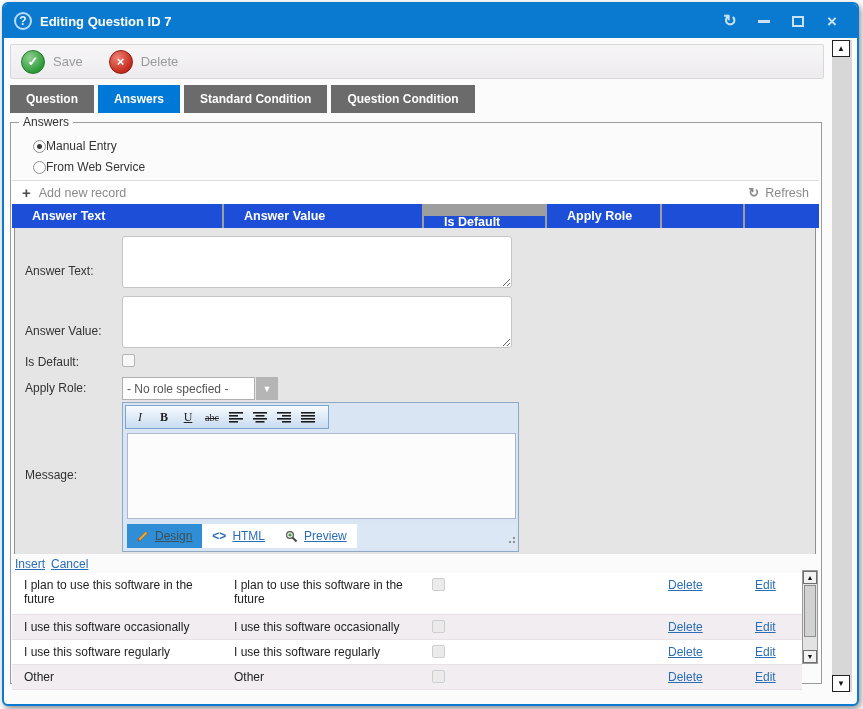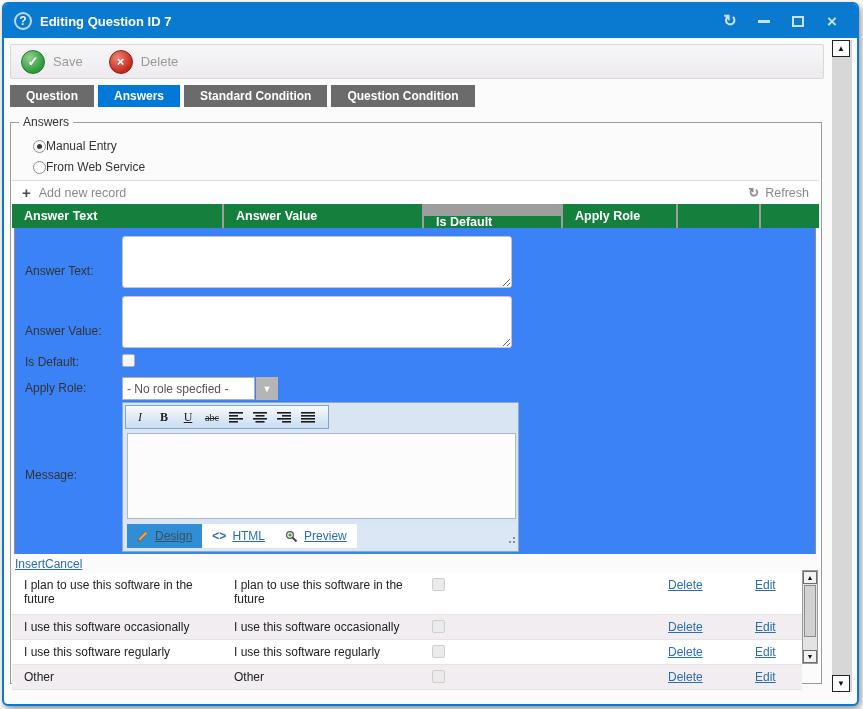--- a/index.html
+++ b/index.html
@@ -29,21 +29,21 @@
              border-radius:2px; display:flex; align-items:center; padding:0 10px; gap:26px; }
   .tbtn { display:flex; align-items:center; gap:8px; cursor:pointer; }
   .tbtn .lbl { color:#9a9a9a; font-size:13px; }
   .cicon { width:24px; height:24px; border-radius:50%; display:flex; align-items:center;
            justify-content:center; color:#fff; font-size:13px; font-weight:bold; }
   .cicon.green { background:radial-gradient(circle at 35% 30%, #8fd08f, #2f9a3a 70%); border:1px solid #1f7a2a; }
   .cicon.red   { background:radial-gradient(circle at 35% 30%, #ef8276, #c22b1b 70%); border:1px solid #8f1d12; }
 
   
   .tabs { position:absolute; left:6px; top:81px; display:flex; gap:4px; }
-  .tab { height:22px; padding:0 16px; background:#6b6b6b; color:#fff; font-size:12px;
+  .tab { height:28px; padding:0 16px; background:#6b6b6b; color:#fff; font-size:12px;
          font-weight:bold; display:flex; align-items:center; cursor:pointer; }
   .tab.active { background:#0078d7; }
 
   
   .groupbox { position:absolute; left:6px; top:118px; width:812px; height:562px;
               border:1px solid #9b9b9b; background:#fcfbfc; }
   .legend { position:absolute; left:8px; top:-8px; background:#fbfbfb; padding:0 4px;
             font-size:12px; color:#333; }
 
   .radio { position:absolute; display:flex; align-items:center; font-size:12px;
@@ -58,27 +58,27 @@
             border-top:1px solid #dcdcdc; display:flex; align-items:center; padding:0 10px; }
   .addlink { display:flex; align-items:center; gap:8px; color:#8a8a8a; font-size:12.5px; cursor:pointer; }
   .plus { color:#4a4a4a; font-weight:bold; font-size:15px; }
   .refreshlink { margin-left:auto; display:flex; align-items:center; gap:6px; color:#8a8a8a;
                  font-size:12.5px; cursor:pointer; }
   .ricon { font-weight:bold; font-size:13px; color:#8a8a8a; }
 
   
   .ghead { position:absolute; left:1px; top:81px; width:807px; height:24px; background:#9e9e9e;
            display:flex; gap:2px; }
-  .hc { background:#15803d; color:#fff; font-size:12.5px; font-weight:bold; display:flex;
-        align-items:center; padding-left:12px; cursor:pointer; }
-  .c1{width:210px;} .c2{width:198px;} .c3{width:137px;margin-top:12px;} .c4{width:113px;} .c5{width:81px;} .c6{flex:1;}
+  .hc { background:#1d4ed8; color:#fff; font-size:12.5px; font-weight:bold; display:flex;
+        align-items:center; padding-left:20px; cursor:pointer; }
+  .c1{width:210px;} .c2{width:198px;} .c3{width:121px;margin-top:12px;} .c4{width:113px;} .c5{width:81px;} .c6{flex:1;}
 
   
   .formpanel { position:absolute; left:3px; top:105px; width:802px; height:326px;
-               background:#3b82f6; border-left:1px solid #8f8f8f; border-right:1px solid #8f8f8f; }
+               background:#e5e5e5; border-left:1px solid #8f8f8f; border-right:1px solid #8f8f8f; }
   .flabel { position:absolute; left:10px; font-size:12px; color:#333; }
   .l1{top:36px;} .l2{top:96px;} .l3{top:127px;} .l4{top:153px;} .l5{top:240px;}
   .ta { position:absolute; left:107px; width:390px; height:52px; border:1px solid #c6c4c6;
         border-radius:3px; background:#fff; resize:both; font-family:"Liberation Sans",sans-serif; }
   .t1{top:8px;} .t2{top:68px;}
   .cbx { position:absolute; left:107px; top:126px; width:13px; height:13px; border:1px solid #b5b3b5;
          border-radius:2px; background:#f8f7f8; }
   .ddl { position:absolute; left:107px; top:149px; width:156px; height:23px; display:flex; cursor:pointer; }
   .ddl .val { flex:1; background:#fff; border:1px solid #b0b0b0; font-size:12px; color:#555;
               display:flex; align-items:center; padding-left:4px; }
@@ -101,21 +101,21 @@
   .emodes { position:absolute; left:4px; bottom:3px; width:389px; height:24px; background:#fff;
             display:flex; align-items:stretch; }
   .mode { display:flex; align-items:center; gap:6px; padding:12px 10px; font-size:12px; cursor:pointer; }
   .mode.design { background:#2f8ed5; color:#44555f; }
   .mode.design .mlabel { text-decoration:underline; color:#3f4f58; }
   .mode .mlabel { color:#2a6db5; text-decoration:underline; }
   .modefill { flex:1; background:#dbe7f5; position:relative; }
   .grip { position:absolute; right:5px; bottom:5px; width:2px; height:2px; background:#8f8f8f;
           box-shadow:4px 0 #8f8f8f, 4px -4px #8f8f8f; cursor:nwse-resize; }
 
-  .insertrow { position:absolute; left:4px; top:434px; display:flex; font-size:12px;align-items:flex-end; }
+  .insertrow { position:absolute; left:4px; top:434px; display:flex; gap:6px; font-size:12px;align-items:flex-end; }
   .insertrow a { color:#2a6db5; text-decoration:underline; cursor:pointer; }
 
   
   .grows { position:absolute; left:1px; top:450px; width:790px; }
   .grow { display:flex; border-bottom:1px solid #e6e2e6; background:#fff; }
   .grow.alt { background:#f1edf1; }
   .gc { font-size:12px; color:#222; padding:5px 10px 4px 12px; }
   .g1{width:210px;} .g2{width:198px;} .g3{width:119px;} .g4{width:113px;}
   .g5{width:81px; text-align:left; padding-left:16px;} .g6{flex:1; padding-left:22px;}
   .gc a { color:#2a6db5; text-decoration:underline; cursor:pointer; }

